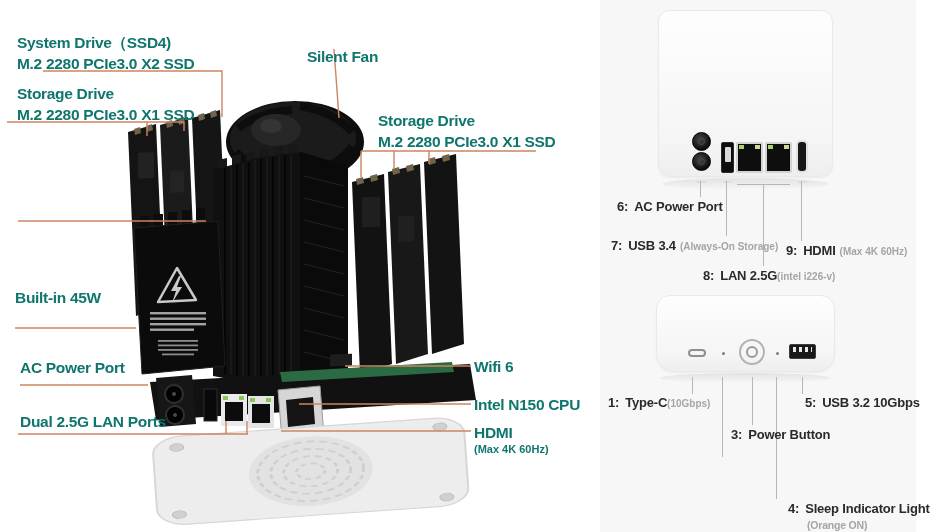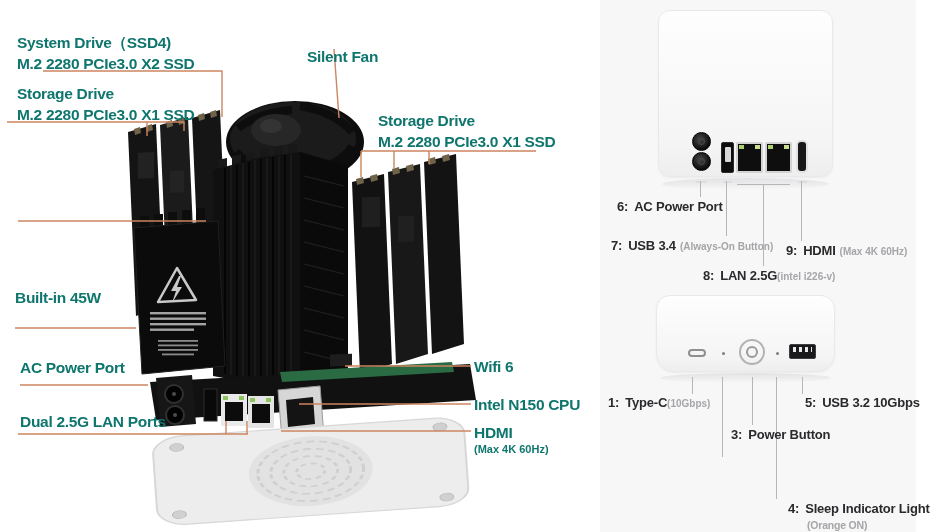--- a/index.html
+++ b/index.html
@@ -284,21 +284,21 @@
   <div class="vline" style="left:700px;top:181px;height:16px;"></div>
   <div class="vline" style="left:726px;top:181px;height:55px;"></div>
   <div class="hline" style="left:737px;top:184px;width:53px;"></div>
   <div class="vline" style="left:763px;top:184px;height:82px;"></div>
   <div class="vline" style="left:801px;top:181px;height:60px;"></div>
 
   <div class="rlabel" style="left:617px;top:200px;">
     <span class="num">6:</span><span>AC Power Port</span>
   </div>
   <div class="rlabel" style="left:611px;top:239px;">
-    <span class="num">7:</span><span>USB 3.4</span><span class="note sp">(Always-On Button)</span>
+    <span class="num">7:</span><span>USB 3.4</span><span class="note sp">(Always-On Storage)</span>
   </div>
   <div class="rlabel" style="left:786px;top:244px;">
     <span class="num">9:</span><span>HDMI</span><span class="note sp">(Max 4K 60Hz)</span>
   </div>
   <div class="rlabel" style="left:703px;top:269px;">
     <span class="num">8:</span><span>LAN 2.5G</span><span class="note">(intel i226-v)</span>
   </div>
 
   <div class="device front">
     <div class="typec"></div>

